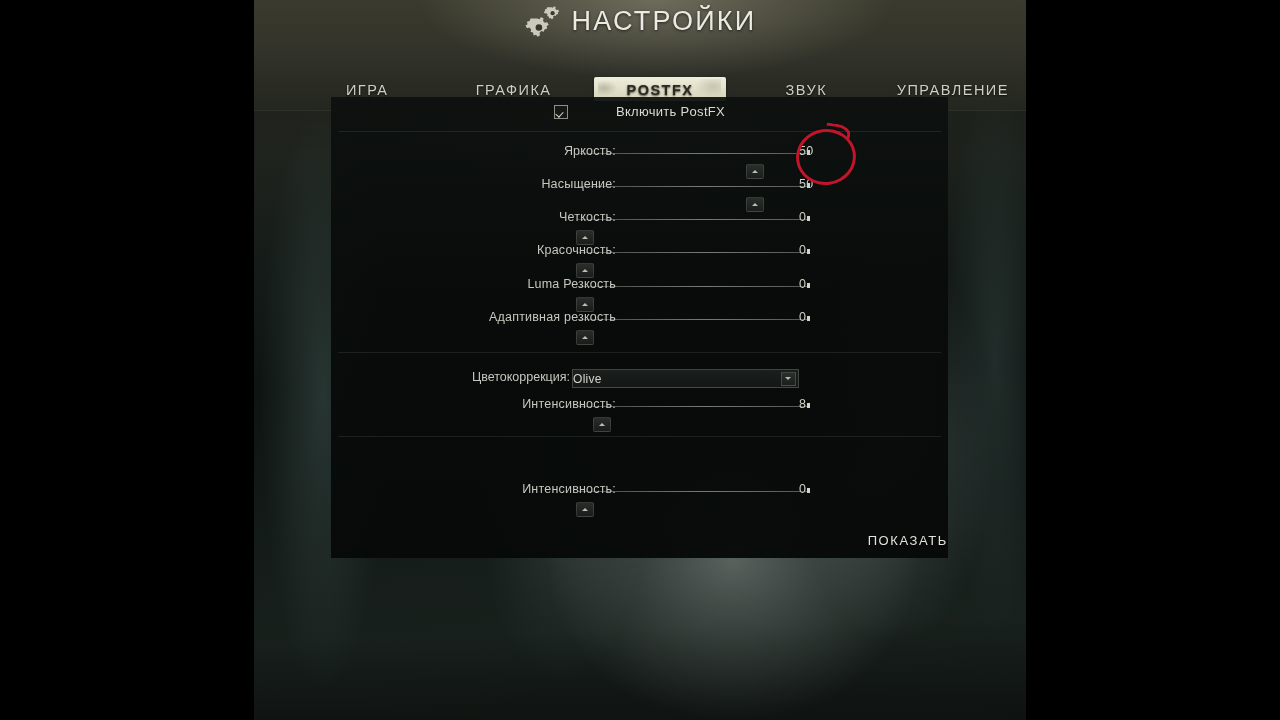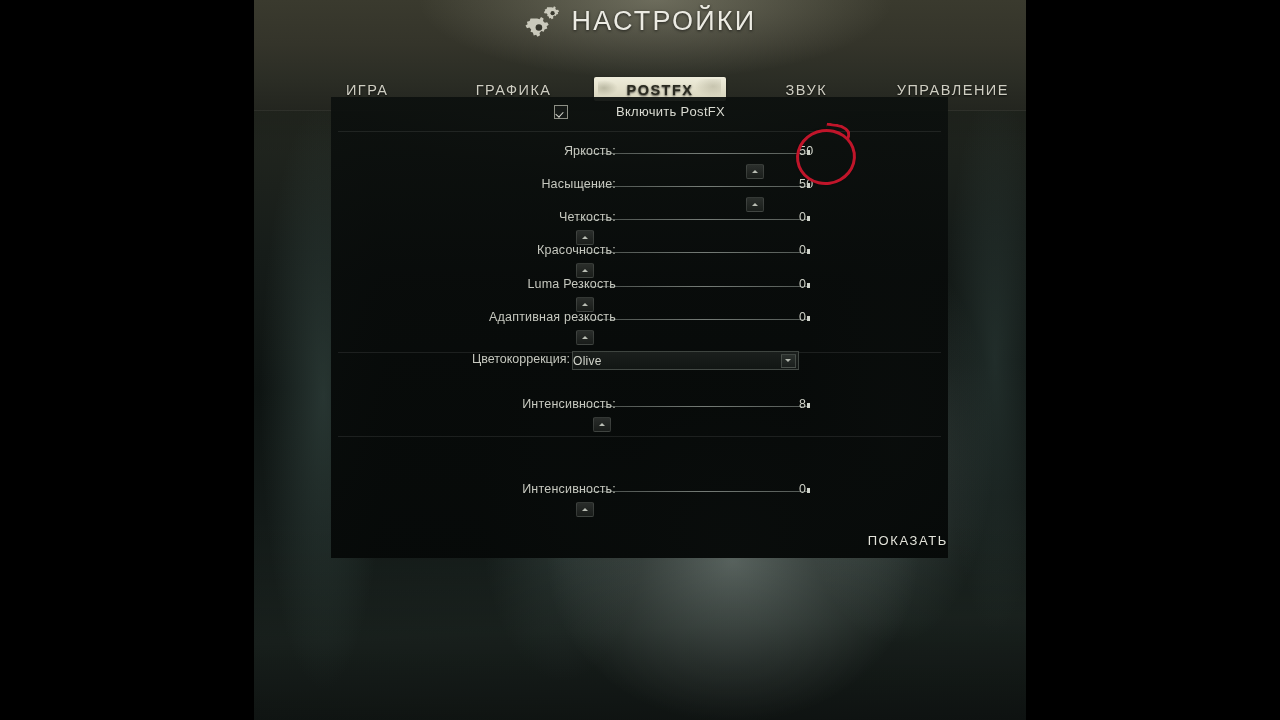--- a/index.html
+++ b/index.html
@@ -194,21 +194,21 @@
     <div class="row" style="top:213px">
       <span class="rlabel">Адаптивная резкость</span>
       <span class="track"></span>
       <span class="tend"></span>
       <span class="thumb" style="left:245px"></span>
       <span class="rval">0</span>
     </div>
 
     <div class="hdiv" style="top:255px"></div>
 
-    <div class="drow" style="top:254px">
+    <div class="drow" style="top:272px">
       <span class="dlabel">Цветокоррекция:</span>
       <span class="dropdown">
         <span class="dval">Olive</span>
         <span class="dbtn"></span>
       </span>
     </div>
 
     <div class="row" style="top:300px">
       <span class="rlabel">Интенсивность:</span>
       <span class="track"></span>

